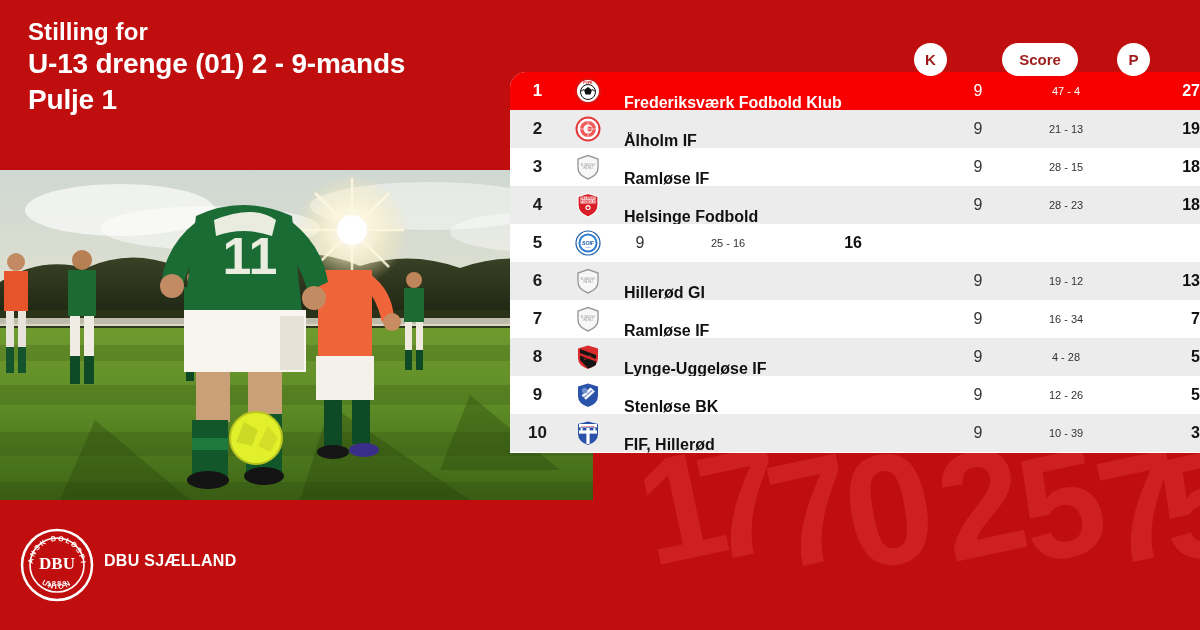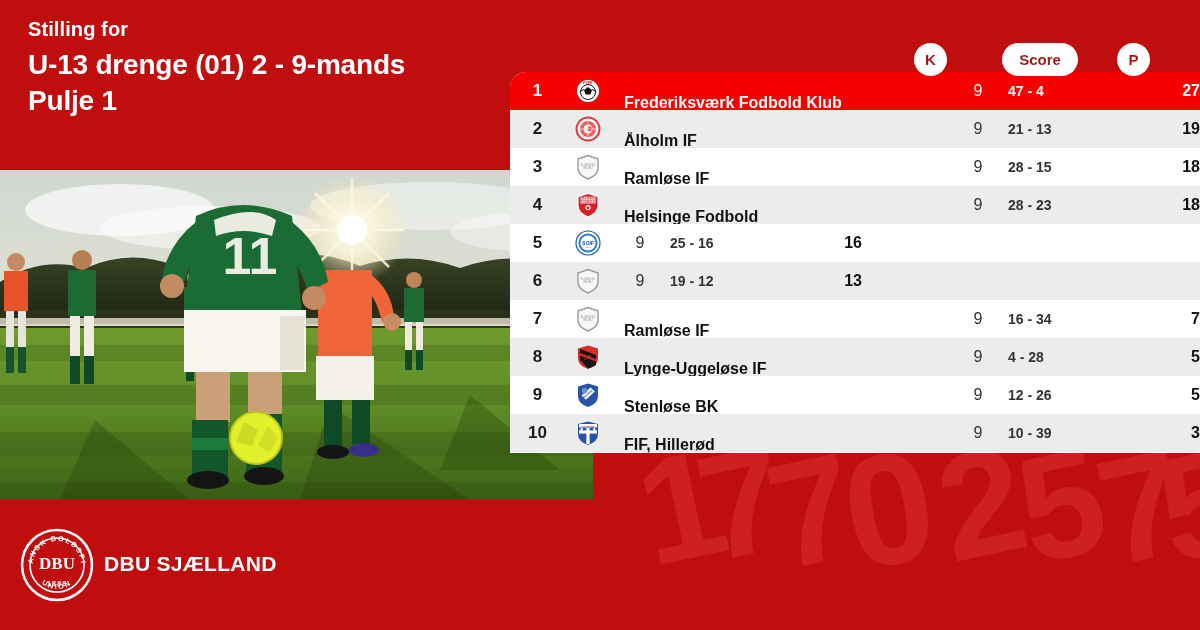--- a/index.html
+++ b/index.html
@@ -22,22 +22,21 @@
     font-family:"Liberation Sans", sans-serif;
     line-height:1;
     user-select:none;
   }
 
   
   .title-block {
     position:absolute; left:28px; top:18px; width:500px; z-index:6;
   }
   .kicker {
-    color:#ffffff; font-size:20px; font-weight:700; letter-spacing:.1px;
-    margin-bottom:6px;
+    color:#ffffff; font-size:24px; font-weight:700; letter-spacing:.1px;
   }
   .headline {
     color:#ffffff; font-size:28px; font-weight:700; line-height:1.30;
     letter-spacing:-.2px; white-space:pre-line;
   }
 
   
   .photo {
     position:absolute; left:0; top:170px; width:593px; height:330px;
     overflow:hidden; z-index:4; background:#22c55e;
@@ -83,41 +82,41 @@
   .c-logo svg { display:block; }
   .c-team {
     flex:1 1 auto; font-size:16px; font-weight:700; color:#111111;
     padding-left:14px; white-space:nowrap; overflow:hidden; text-overflow:ellipsis;margin-top:24px;
   }
   .c-k {
     width:60px; flex:0 0 60px; text-align:center; font-size:16px; color:#333333;
     font-weight:400;
   }
   .c-score {
-    width:116px; flex:0 0 116px; font-size:14px; color:#333333;
-    font-weight:700;
+    width:116px; flex:0 0 116px; text-align:center; font-size:11px; color:#333333;
+    font-weight:400;
   }
   .c-p {
     width:76px; flex:0 0 76px; text-align:right; font-size:16px; color:#111111;
     font-weight:700;
   }
   .row.highlight .c-rank,
   .row.highlight .c-team,
   .row.highlight .c-k,
   .row.highlight .c-score,
   .row.highlight .c-p { color:#ffffff; }
 
   
   .footer {
     position:absolute; left:0; bottom:0; width:1200px; height:130px; z-index:6;
   }
   .dbu-logo { position:absolute; left:20px; top:28px; width:74px; height:74px; }
   .dbu-name {
     position:absolute; left:104px; top:52px;
-    color:#ffffff; font-size:21px; font-weight:700; letter-spacing:.3px;
+    color:#ffffff; font-size:16px; font-weight:700; letter-spacing:.3px;
   }
 </style>
 </head>
 <body>
 
 <div class="watermark">
   <div class="wm-glyph" style="left:640px; top:432px; font-size:150px; transform:rotate(-12deg);">1</div>
   <div class="wm-glyph" style="left:700px; top:428px; font-size:150px; transform:rotate(-12deg);">7</div>
   <div class="wm-glyph" style="left:770px; top:436px; font-size:150px; transform:rotate(-12deg);">7</div>
   <div class="wm-glyph" style="left:845px; top:430px; font-size:158px; transform:rotate(-10deg);">0</div>
@@ -352,20 +351,21 @@
       </div>
       <div class="row alt">
         <div class="c-rank">6</div>
         <div class="c-logo">
           <svg width="26" height="26" viewBox="0 0 26 26">
             <path d="M13 1.5 L23 5 v9 q0 7 -10 11 Q3 21 3 14 V5 z" fill="#f7f7f7" stroke="#9a9a9a" stroke-width="1.4"></path>
             <text x="13" y="11.5" font-family="Liberation Sans, sans-serif" font-size="2.6" fill="#8d8d8d" text-anchor="middle">KLUBLOGO</text>
             <text x="13" y="15" font-family="Liberation Sans, sans-serif" font-size="2.6" fill="#8d8d8d" text-anchor="middle">PÅ VEJ</text>
           </svg>
         </div>
+        <div class="c-team">Hillerød GI</div>
         <div class="c-k">9</div>
         <div class="c-score">19 - 12</div>
         <div class="c-p">13</div>
       </div>
       <div class="row">
         <div class="c-rank">7</div>
         <div class="c-logo">
           <svg width="26" height="26" viewBox="0 0 26 26">
             <path d="M13 1.5 L23 5 v9 q0 7 -10 11 Q3 21 3 14 V5 z" fill="#f7f7f7" stroke="#9a9a9a" stroke-width="1.4"></path>
             <text x="13" y="11.5" font-family="Liberation Sans, sans-serif" font-size="2.6" fill="#8d8d8d" text-anchor="middle">KLUBLOGO</text>

